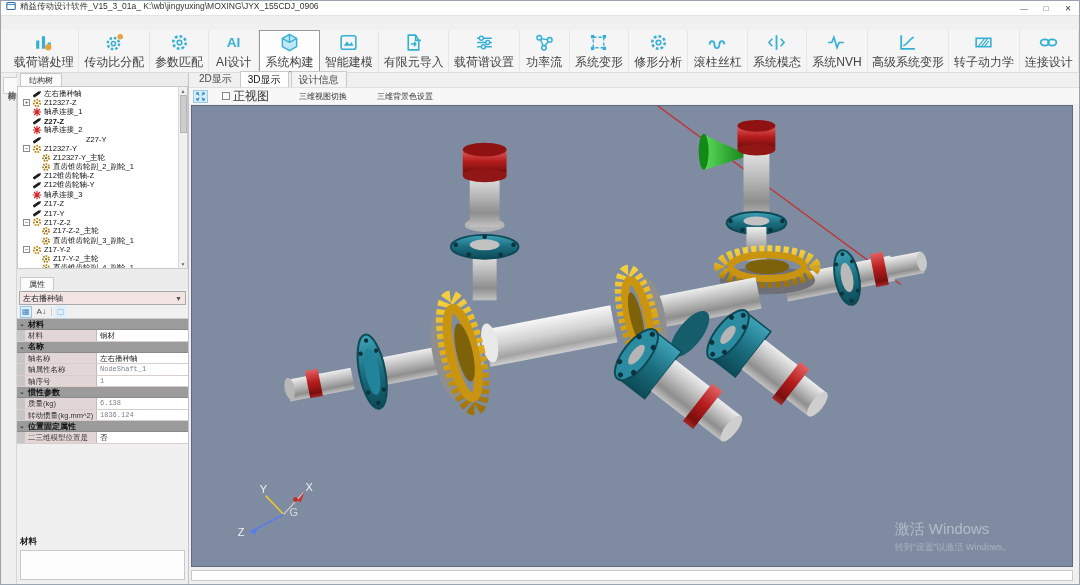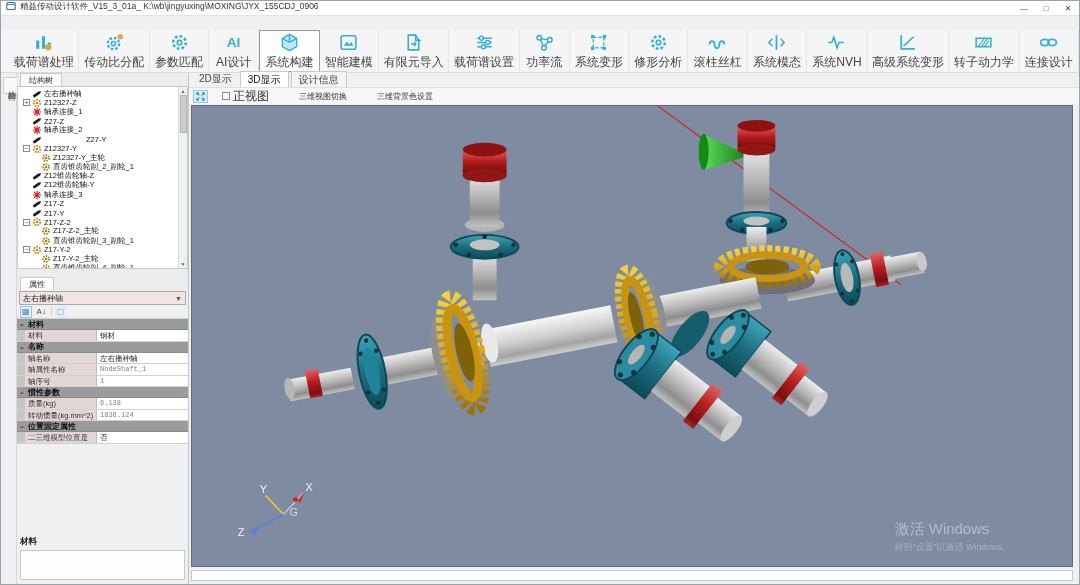--- a/index.html
+++ b/index.html
@@ -319,21 +319,21 @@
             <span class="tlbl">Z12327-Z</span>
           </div>
           <div class="trow" style="padding-left: 12px;">
             <span class="ticon8">
               <svg viewBox="0 0 10 10">
                 <path d="M5 0.8v8.4M0.8 5h8.4M2 2l6 6M8 2 2 8" stroke="#cc2424" stroke-width="1.2"></path>
               </svg>
             </span>
             <span class="tlbl">轴承连接_1</span>
           </div>
-          <div class="trow" style="padding-left: 12px;">
+          <div class="trow" style="padding-left: 12px; font-weight: bold;">
             <span class="ticon8">
               <svg viewBox="0 0 10 10">
                 <g transform="rotate(-35 5 5)">
                   <rect x="0.5" y="3.8" width="8" height="2.6" rx="0.9" fill="#1d1d1d"></rect>
                   <polygon points="8.5,3.8 10,5.1 8.5,6.4" fill="#4a4a4a"></polygon>
                 </g>
               </svg>
             </span>
             <span class="tlbl">Z27-Z</span>
           </div>

